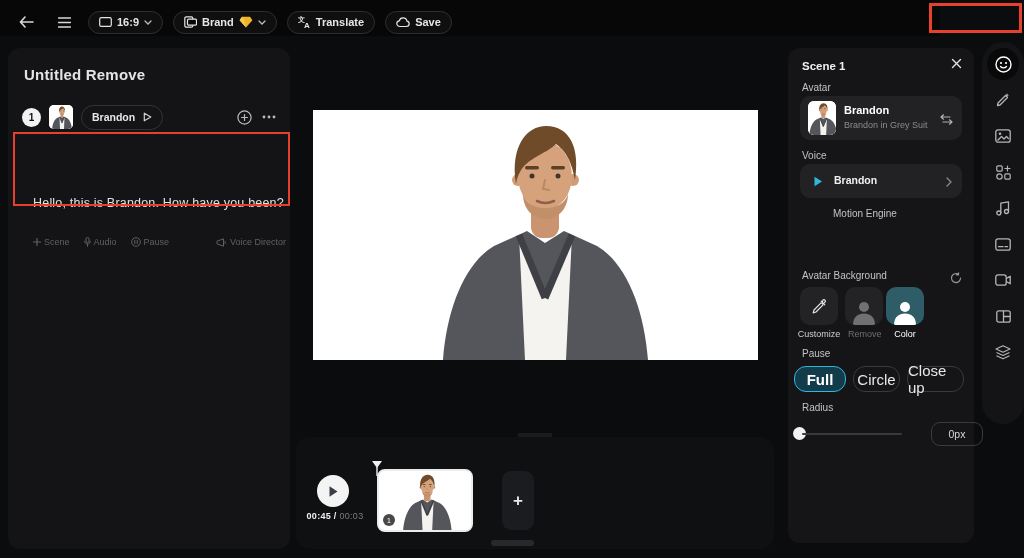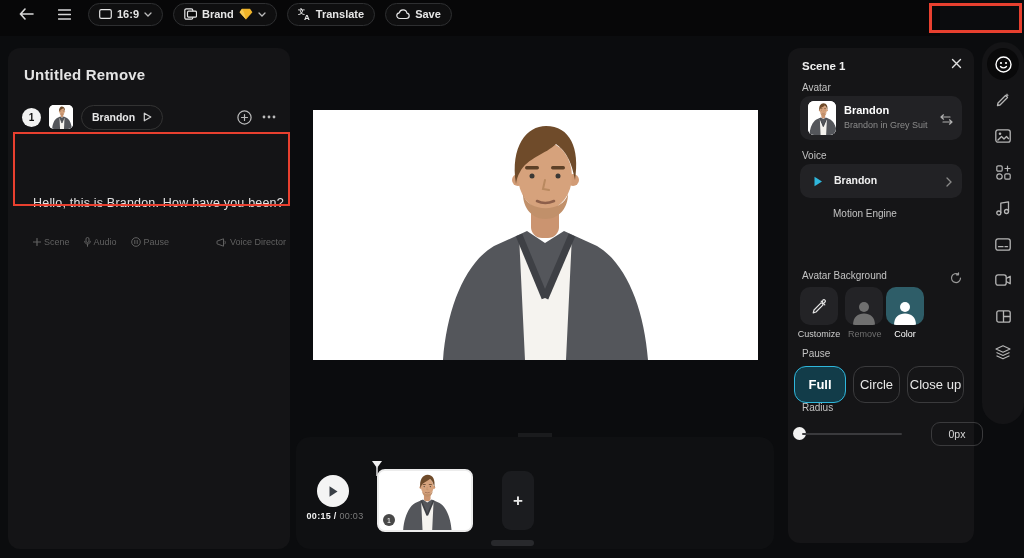--- a/index.html
+++ b/index.html
@@ -1,20 +1,20 @@
 <!DOCTYPE html>
 <html><head>
 <meta charset="utf-8">
 <style>
   * { margin:0; padding:0; box-sizing:border-box; }
   html,body { width:1024px; height:558px; overflow:hidden; }
   body { background:#0b0c0e; font-family:"Liberation Sans", sans-serif; position:relative; color:#ddd; }
 
   
-  .topbar { position:absolute; left:0; top:0; width:940px; height:36px; background:#070708; display:flex; align-items:flex-start; }
+  .topbar { position:absolute; left:0; top:0; width:940px; height:36px; background:#070708; display:flex; align-items:flex-end; }
   .tb-icon-btn { width:28px; height:28px; display:flex; align-items:center; justify-content:center; color:#d8d8d8; cursor:pointer; }
   .pill { height:23px; border:1px solid #2e2f31; background:rgba(255,255,255,0.035); border-radius:12px; display:flex; align-items:center; gap:5px; padding:0 10px; font-size:11px; color:#e6e6e6; font-weight:bold; cursor:pointer; }
   .pill svg { display:block; }
   .tb-left { display:flex; align-items:center; gap:10px; padding-left:12px; }
   .tb-right { margin-left:auto; display:flex; align-items:center; gap:10px; padding-right:14px; }
   .generate-btn { height:23px; padding:0 14px; border-radius:12px; background:#2fb7dc; color:#ffffff; font-size:11px; font-weight:bold; display:flex; align-items:center; gap:5px; cursor:pointer; }
   .hl-box { position:absolute; border:3px solid #e8402f; pointer-events:none; z-index:50; }
   .hl-generate { left:929px; top:3px; width:93px; height:30px; }
   .hl-script { left:13px; top:132px; width:277px; height:74px; border-width:2px; }
 
@@ -73,21 +73,21 @@
   .mc-chev { position:absolute; right:10px; top:10px; color:#9a9a9a; }
   .bg-refresh { position:absolute; right:12px; top:222px; color:#9a9a9a; cursor:pointer; }
   .bg-tile { position:absolute; top:239px; width:38px; height:38px; border-radius:10px; background:#232326; display:flex; align-items:flex-end; justify-content:center; overflow:hidden; cursor:pointer; }
   .bg-tile.t1 { left:12px; align-items:center; }
   .bg-tile.t2 { left:57px; }
   .bg-tile.t3 { left:98px; background:#2e5d68; }
   .bg-cap { position:absolute; top:281px; font-size:9px; text-align:center; }
   .cap1 { left:2px; width:58px; color:#cfcfcf; }
   .cap2 { left:60px; width:33px; color:#6f6f6f; }
   .cap3 { left:98px; width:38px; color:#ffffff; }
-  .layout-pill { position:absolute; top:318px; height:37px; border-radius:12px; border:1px solid #3a3a3c; color:#e8e8e8; font-size:13px; display:flex; align-items:center; justify-content:center; cursor:pointer; }
+  .layout-pill { position:absolute; top:318px; height:26px; border-radius:12px; border:1px solid #3a3a3c; color:#e8e8e8; font-size:15px; display:flex; align-items:center; justify-content:center; cursor:pointer; }
   .lo-full { left:6px; width:52px; background:#123c49; border-color:#2fb7dc; border-width:1.5px; font-weight:bold; color:#fff; }
   .lo-circle { left:65px; width:47px; }
   .lo-close { left:119px; width:57px; }
   .radius-thumb { position:absolute; left:5px; top:379px; width:13px; height:13px; border-radius:50%; background:#f2f2f2; cursor:pointer; }
   .radius-track { position:absolute; left:14px; top:385px; width:100px; height:2px; background:#3a3a3d; border-radius:1px; cursor:pointer; }
   .radius-value { position:absolute; left:124px; top:374px; width:52px; height:24px; border:1px solid #3a3a3c; border-radius:9px; display:flex; align-items:center; justify-content:center; font-size:10.5px; color:#d6d6d6; cursor:pointer;margin-left:19px; }
 
   
   .rail { position:absolute; left:982px; top:42px; width:42px; height:382px; background:#141416; border-radius:21px; }
   .rail-item { position:absolute; left:50%; transform:translateX(-50%); width:32px; height:32px; display:flex; align-items:center; justify-content:center; color:#b5b5b5; cursor:pointer; }
@@ -250,21 +250,21 @@
       <path d="M1 1 L5 5 L9 1" stroke="#9a9a9a" stroke-width="1.4" fill="none" stroke-linecap="round"></path>
     </svg>
 </div>
 
 <div class="timeline"></div>
 <div class="play-circle">
   <svg width="12" height="13" viewBox="0 0 12 13">
       <path d="M2.5 1.2 L10.5 6.5 L2.5 11.8 Z" fill="#3a3f46"></path>
     </svg>
 </div>
-<div class="time-row"><span class="time-cur">00:15</span><span class="time-sep"> / </span><span class="time-tot">00:03</span></div>
+<div class="time-row"><span class="time-cur">00:45</span><span class="time-sep"> / </span><span class="time-tot">00:03</span></div>
 <div class="playhead">
   <svg width="12" height="16" viewBox="0 0 12 16">
       <path d="M1 1 H11 L6 8 Z" fill="#f2f2f2"></path>
       <rect x="5.3" y="7" width="1.4" height="9" fill="#f2f2f2"></rect>
     </svg>
 </div>
 <div class="clip-thumb">
   <svg width="92" height="59" viewBox="0 0 445 250" preserveAspectRatio="xMidYMid slice">
       <use href="#man-fig"></use>
     </svg>

